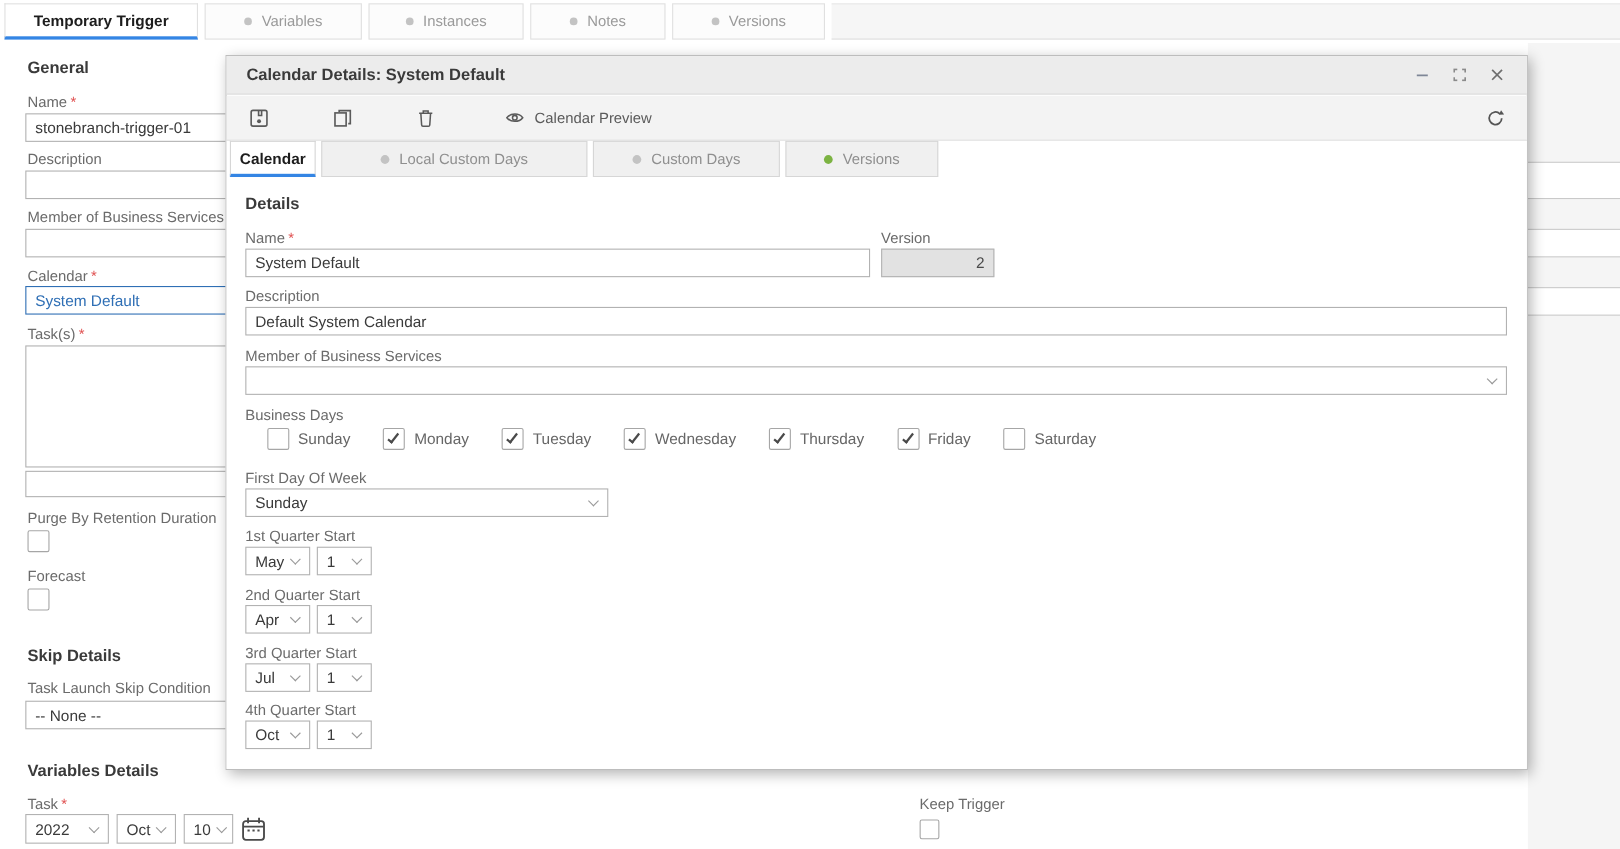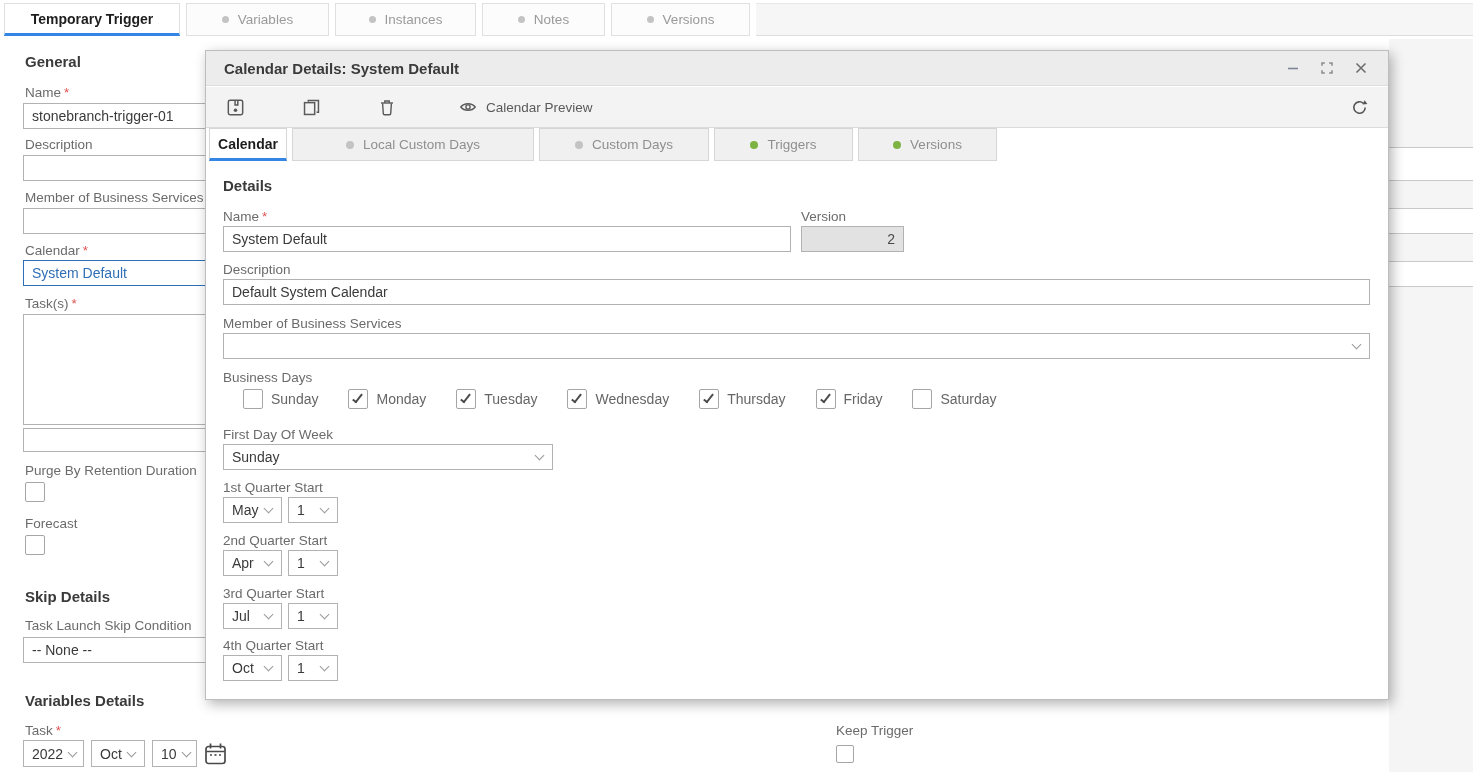--- a/index.html
+++ b/index.html
@@ -128,21 +128,21 @@
 
     <div class="label" style="top:579px">Task Launch Skip Condition</div>
     <div class="select lp-input" style="top:598px">
       <span>-- None --</span>
     </div>
 
     <div class="heading" style="top:653px">Variables Details</div>
 
     <div class="label" style="top:684px"><span>Task</span><span class="req">*</span></div>
     <div style="top:701px; left:12px !important; display:flex; gap:7px; align-items:center">
-      <div class="select" style="width:61px; height:27px">
+      <div class="select" style="width:76px; height:27px">
         <span>2022</span>
           <span class="chev"></span>
       </div>
       <div class="select" style="width:54px; height:27px">
         <span>Oct</span>
           <span class="chev"></span>
       </div>
       <div class="select" style="width:45px; height:27px">
         <span>10</span>
           <span class="chev"></span>
@@ -242,24 +242,20 @@
       <div class="mtab" style="width:242px">
         <span class="dot" style="background: rgb(195, 195, 195);"></span>
         <span>Local Custom Days</span>
       </div>
       <div class="mtab" style="width:170px">
         <span class="dot" style="background: rgb(195, 195, 195);"></span>
         <span>Custom Days</span>
       </div>
       <div class="mtab" style="width:139px">
         <span class="dot" style="background: rgb(124, 179, 66);"></span>
-        <span>Triggers</span>
-      </div>
-      <div class="mtab" style="width:139px">
-        <span class="dot" style="background: rgb(124, 179, 66);"></span>
         <span>Versions</span>
       </div>
     </div>
 
     <div class="m-body">
       <div class="heading" style="left:17px; top:16px">Details</div>
 
       <div class="label" style="left:17px; top:48px"><span>Name</span><span class="req">*</span></div>
       <div class="input" style="left:17px; top:65px; width:568px">
           <span>System Default</span>

